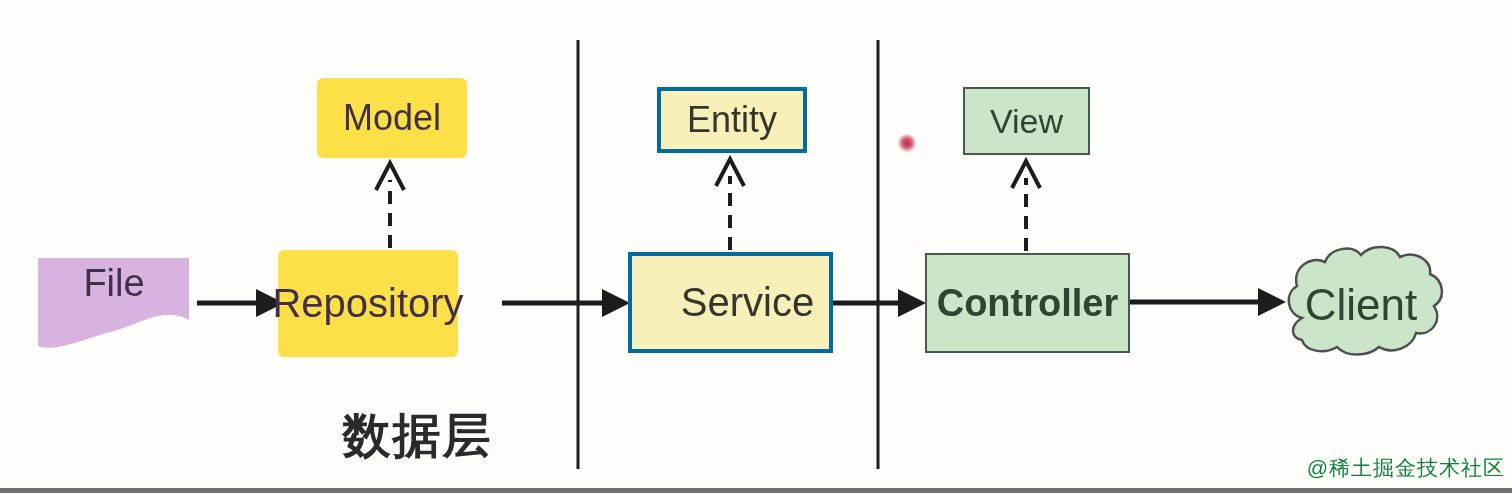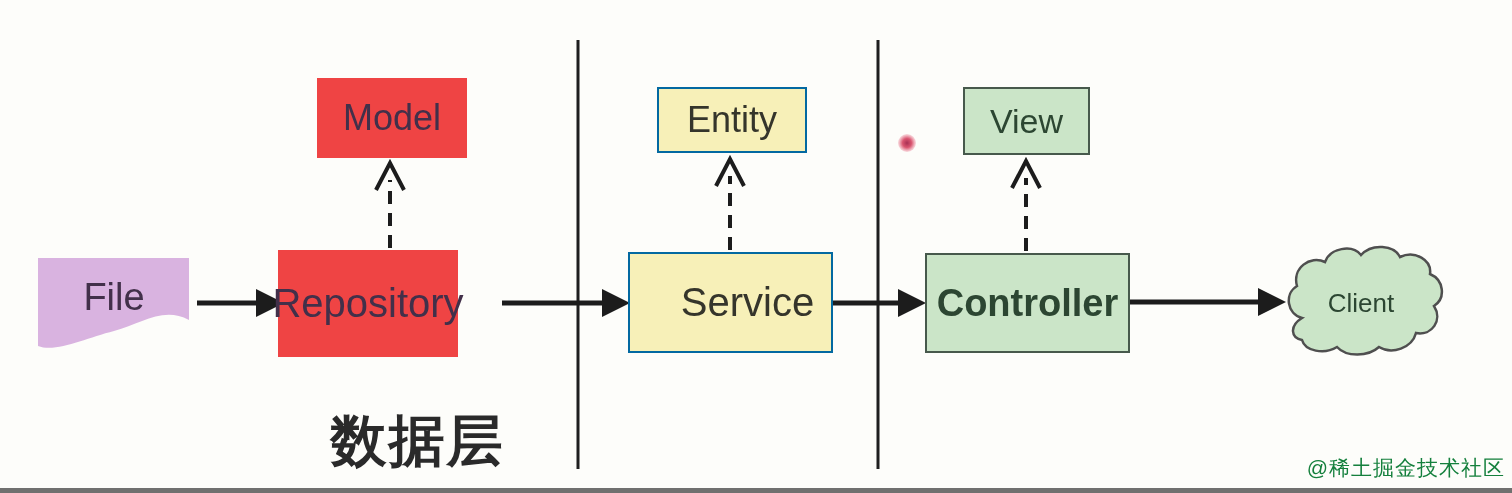--- a/index.html
+++ b/index.html
@@ -11,41 +11,41 @@
     font-family:"Liberation Sans","DejaVu Sans",sans-serif;
   }
   .stage svg{position:absolute;left:0;top:0;width:100%;height:100%;}
   .node{
     position:absolute;
     display:flex;align-items:center;justify-content:center;
     box-sizing:border-box;
     white-space:nowrap;
   }
   
-  .purple{background:#ef4444;color:#42304a;}
+  .purple{background:#fde047;color:#42304a;border-radius:6px;}
   .node-model{left:317px;top:78px;width:150px;height:80px;font-size:36px;}
   .node-repository{left:278px;top:250px;width:180px;height:107px;font-size:40px;}
   
-  .yellow{background:#f7f0b8;border:2px solid #0369a1;color:#35352b;}
+  .yellow{background:#f7f0b8;border:4px solid #0369a1;color:#35352b;}
   .node-entity{left:657px;top:87px;width:150px;height:66px;font-size:36px;}
   .node-service{left:628px;top:252px;width:205px;height:101px;font-size:40px;padding-left:34px;}
   
   .green{background:#cbe5c8;border:2px solid #47594c;color:#2c4632;}
   .node-view{left:963px;top:87px;width:127px;height:68px;font-size:34px;}
   .node-controller{left:925px;top:253px;width:205px;height:100px;font-size:38px;font-weight:bold;}
   
   .shape-text{
-    position:absolute;display:flex;align-items:center;justify-content:center;
+    position:absolute;display:flex;justify-content:center;
     background:transparent;border:none;
   }
   .file-text{left:38px;top:262px;width:152px;height:70px;font-size:38px;color:#42304a;}
-  .client-text{left:1291px;top:268px;width:140px;height:70px;font-size:26px;color:#2c4632;}
+  .client-text{left:1291px;top:280px;width:140px;height:70px;font-size:44px;color:#2c4632;}
   .layer-label{
     position:absolute;top:404px;width:175px;
-    text-align:center;font-size:56px;font-weight:700;color:#2a2a2a;
+    text-align:center;font-size:48px;font-weight:700;color:#2a2a2a;
     letter-spacing:2px;white-space:nowrap;
   }
   .label-data{left:330px;}
   .label-logic{left:642px;}
   .label-view{left:952px;}
   .laser-dot{
     position:absolute;left:898px;top:134px;width:18px;height:18px;border-radius:50%;
     background:radial-gradient(circle at 50% 50%,
       #a83054 0%, #d95570 35%, rgba(233,130,150,0.55) 60%, rgba(240,160,170,0) 82%);
   }

